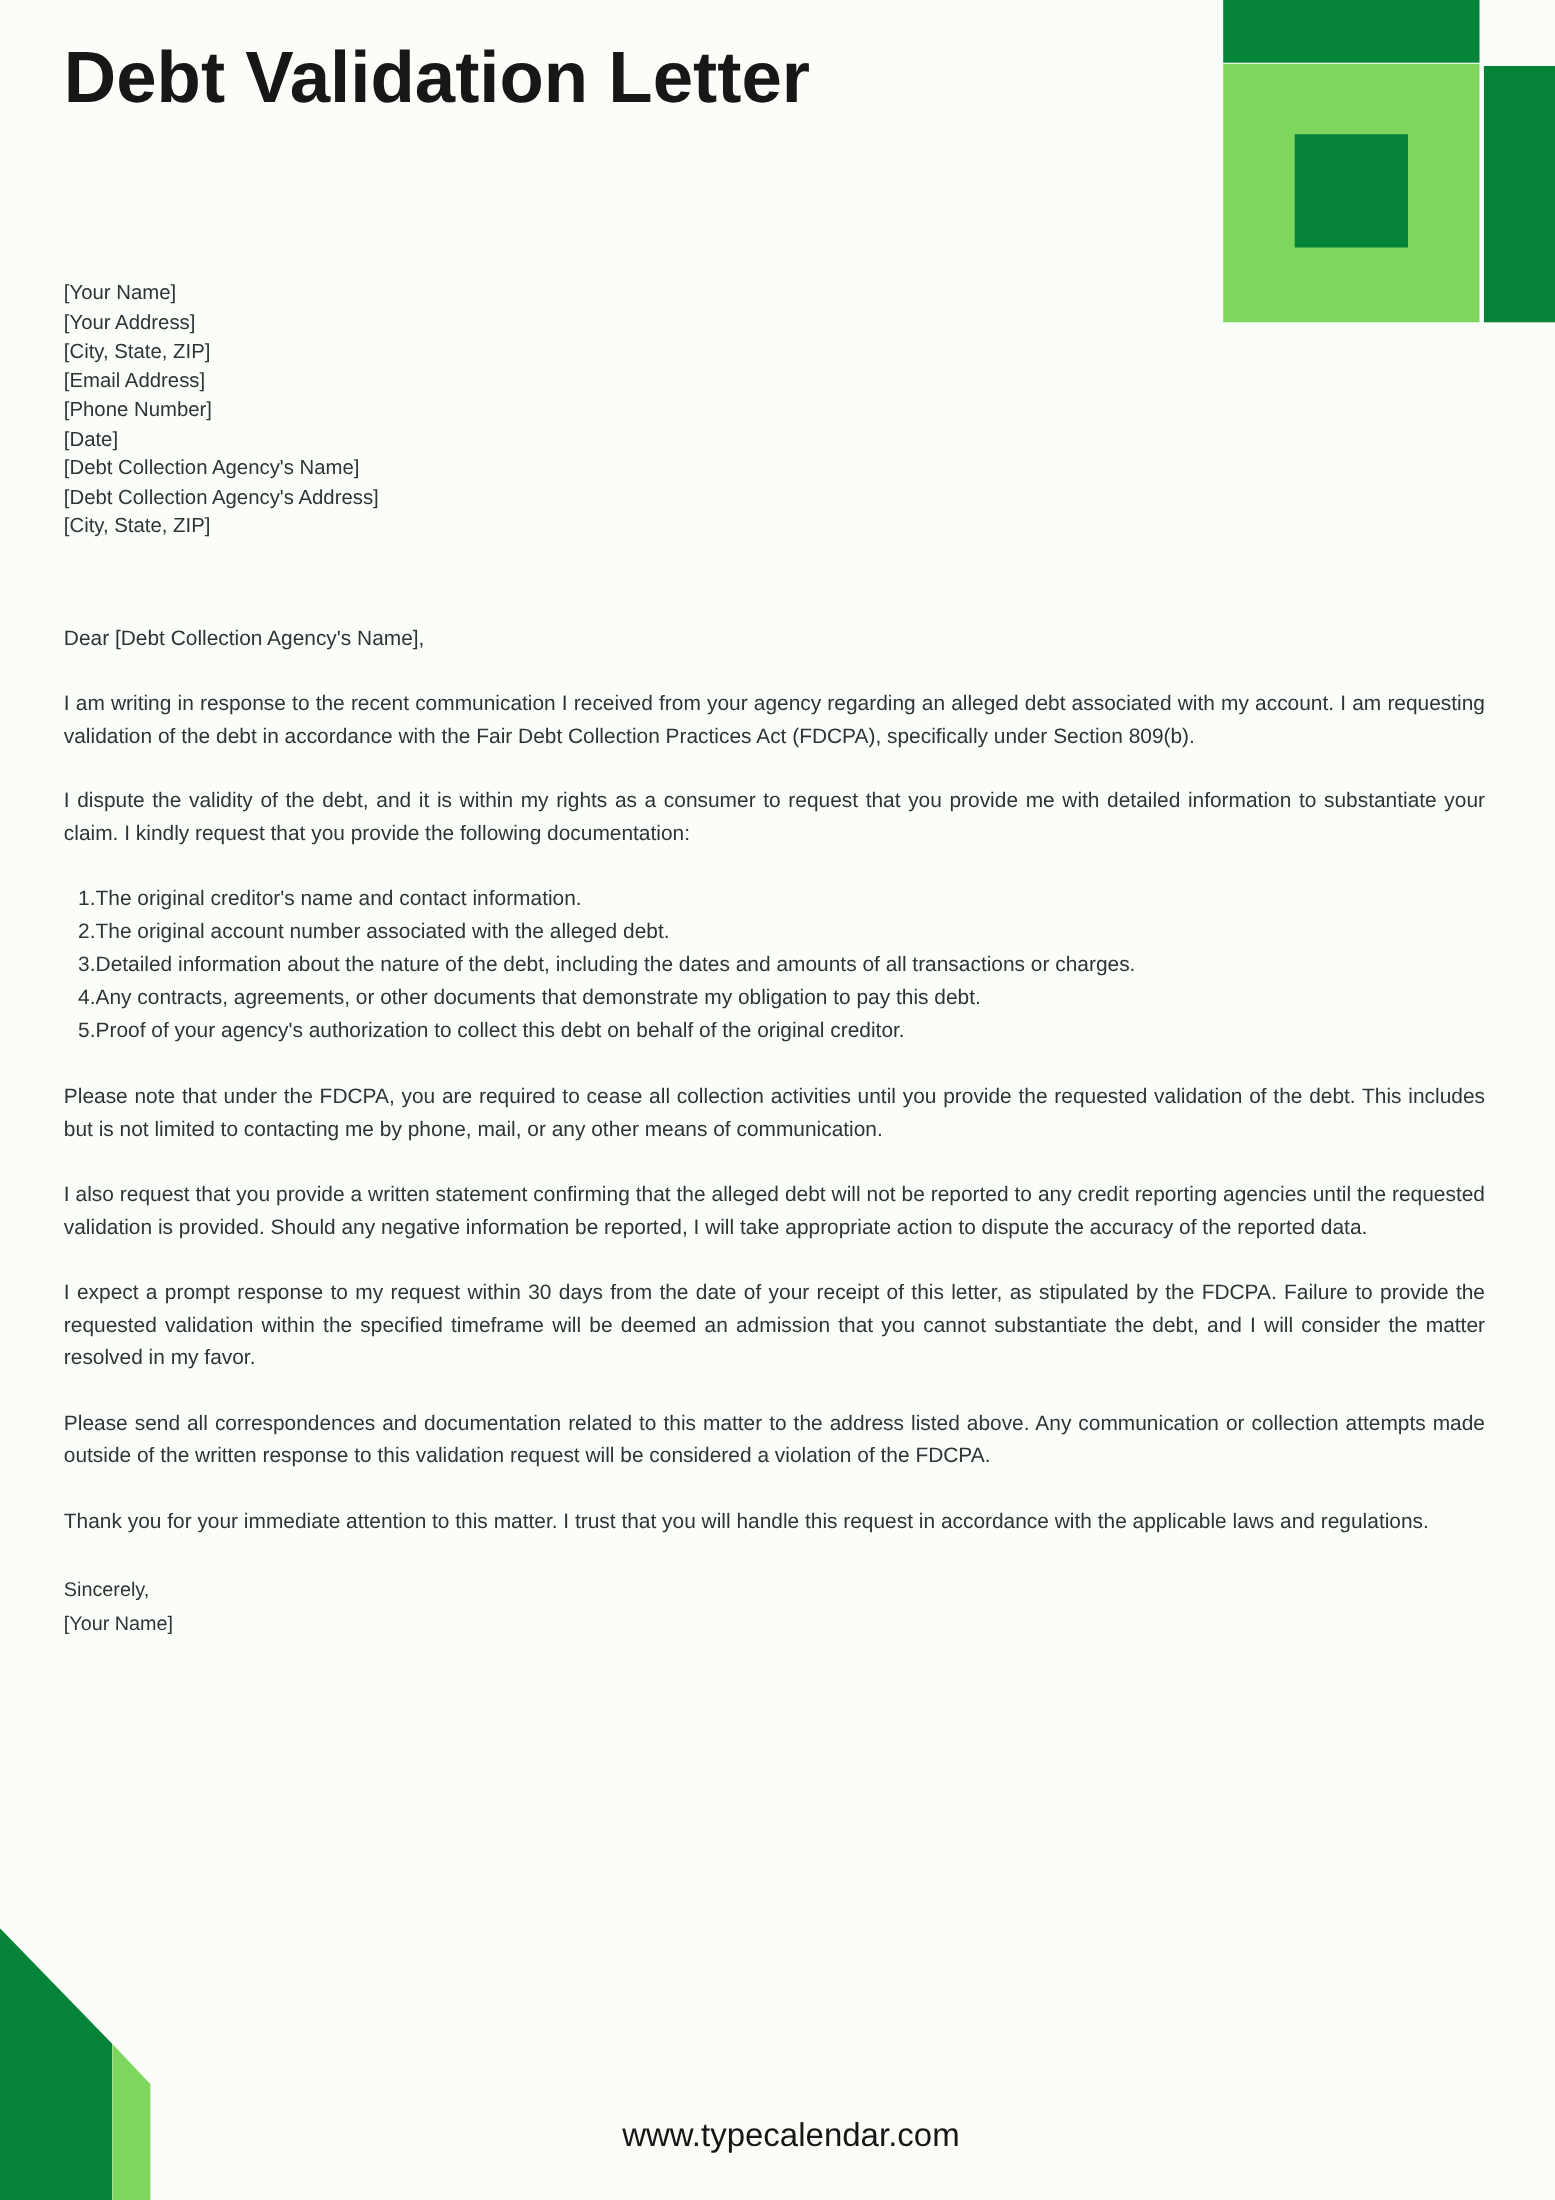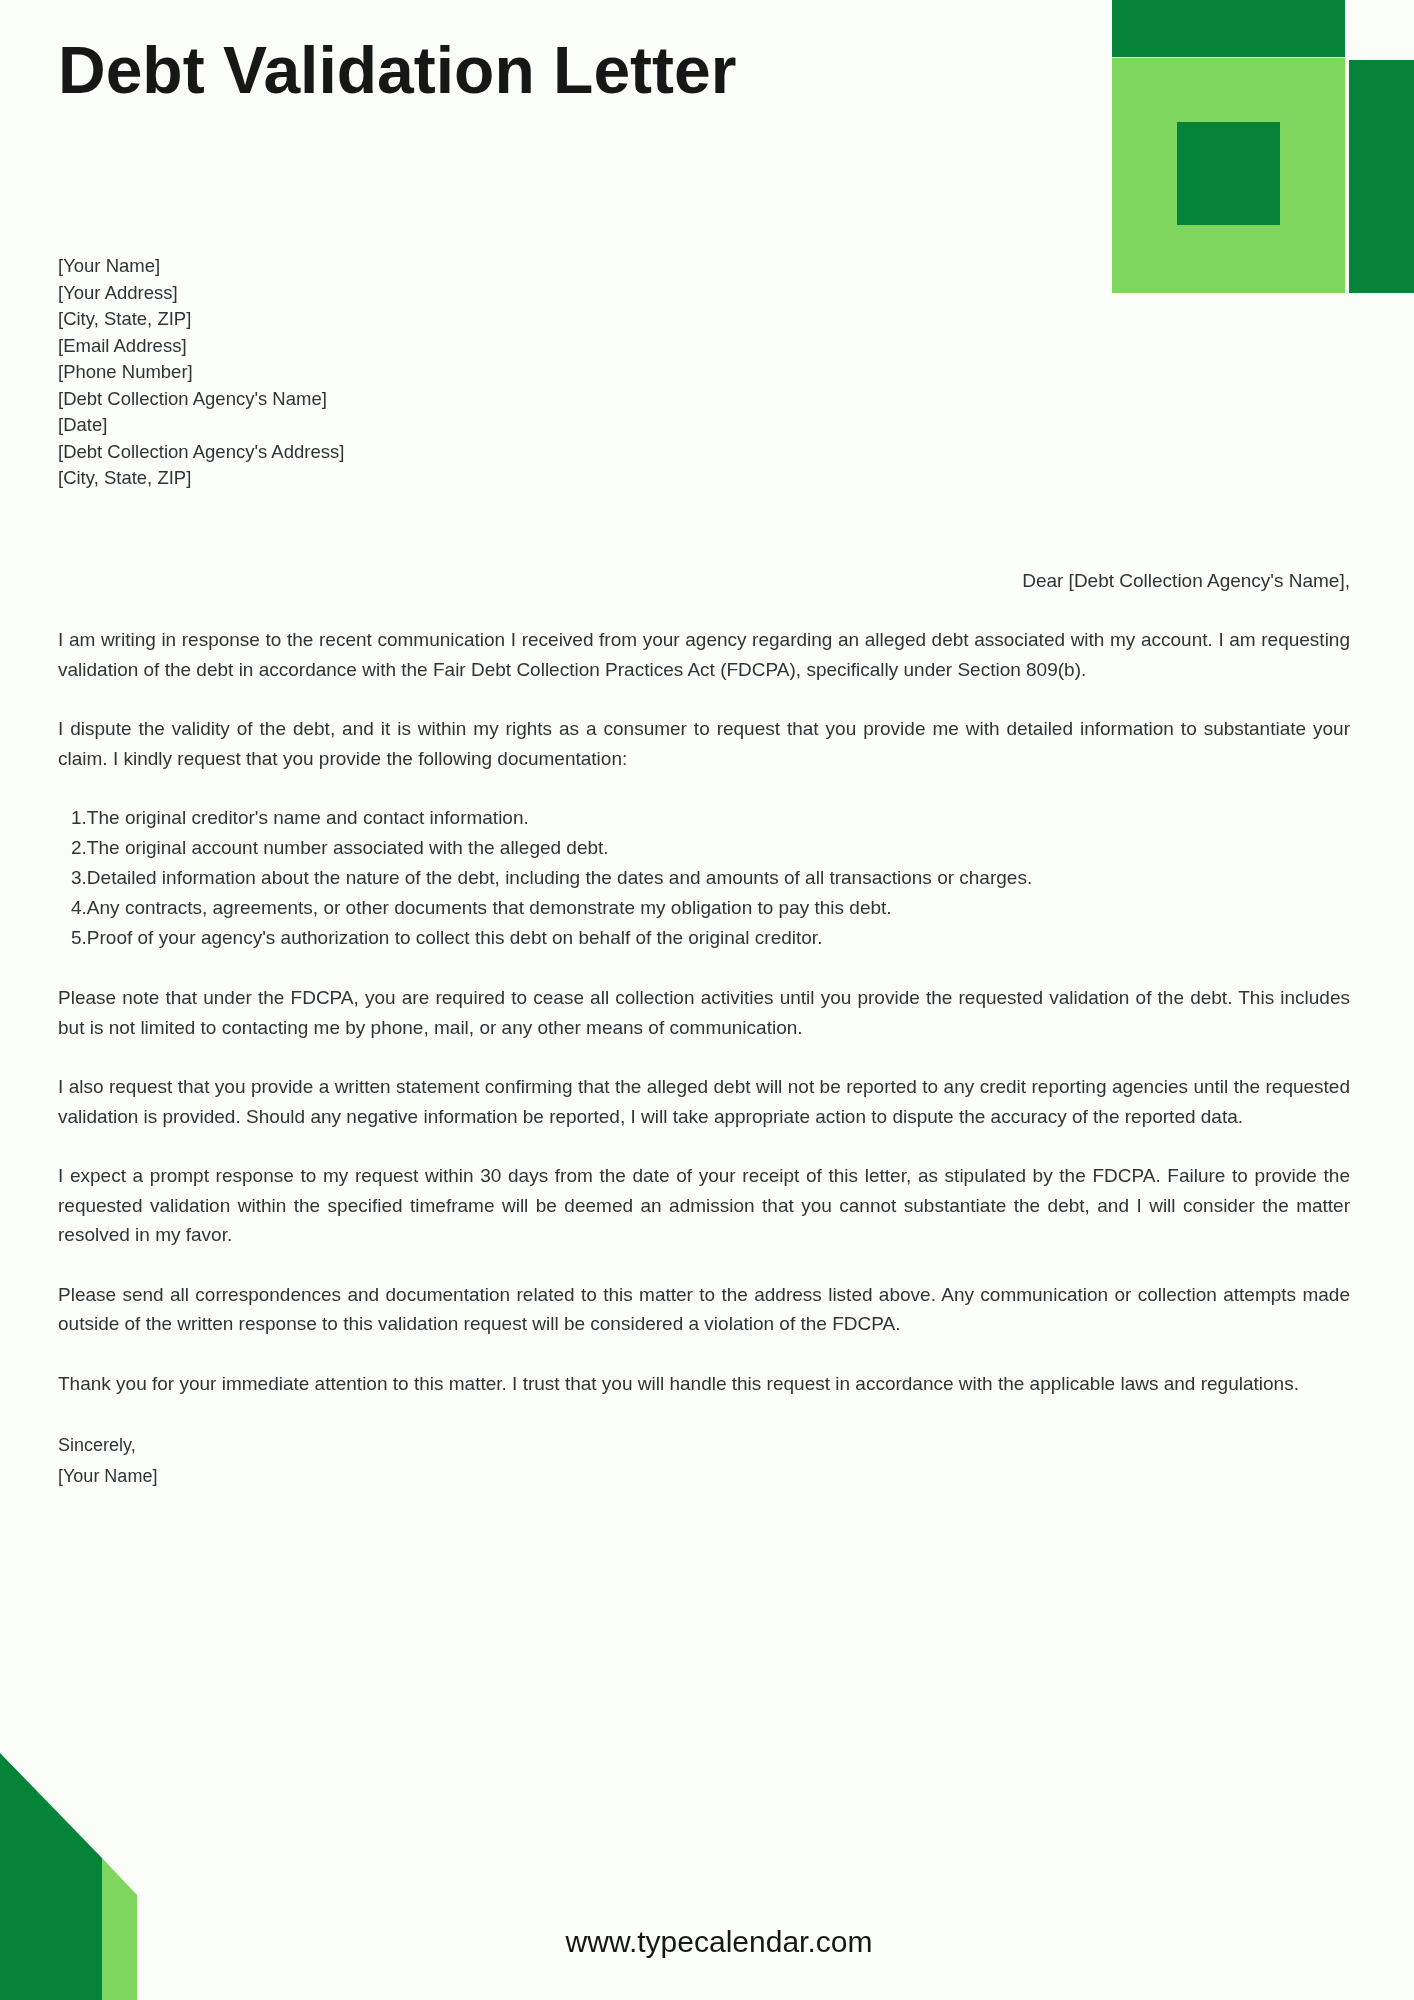--- a/index.html
+++ b/index.html
@@ -33,21 +33,20 @@
     margin-top: 148px;
     font-size: 18.5px;
     line-height: 26.5px;
   }
   .sender-line { white-space: nowrap; }
 
   .salutation {
     margin-top: 74px;
     font-size: 19px;
     line-height: 29.5px;
-    text-align: right;
   }
   .para {
     margin: 30px 0 0 0;
     font-size: 19px;
     line-height: 29.5px;
     text-align: justify;
   }
   .req-list {
     margin: 30px 0 0 0;
     padding: 0 0 0 13px;
@@ -115,22 +114,22 @@
 <div class="content">
 
   <h1 class="page-title">Debt Validation Letter</h1>
 
   <div class="sender-block">
     <div class="sender-line">[Your Name]</div>
     <div class="sender-line">[Your Address]</div>
     <div class="sender-line">[City, State, ZIP]</div>
     <div class="sender-line">[Email Address]</div>
     <div class="sender-line">[Phone Number]</div>
+    <div class="sender-line">[Date]</div>
     <div class="sender-line">[Debt Collection Agency's Name]</div>
-    <div class="sender-line">[Date]</div>
     <div class="sender-line">[Debt Collection Agency's Address]</div>
     <div class="sender-line">[City, State, ZIP]</div>
   </div>
 
   <div class="salutation">Dear [Debt Collection Agency's Name],</div>
 
   <p class="para">I am writing in response to the recent communication I received from your agency regarding an alleged debt associated with my account. I am requesting validation of the debt in accordance with the Fair Debt Collection Practices Act (FDCPA), specifically under Section 809(b).</p>
   <p class="para">I dispute the validity of the debt, and it is within my rights as a consumer to request that you provide me with detailed information to substantiate your claim. I kindly request that you provide the following documentation:</p>
 
   <ol class="req-list">

